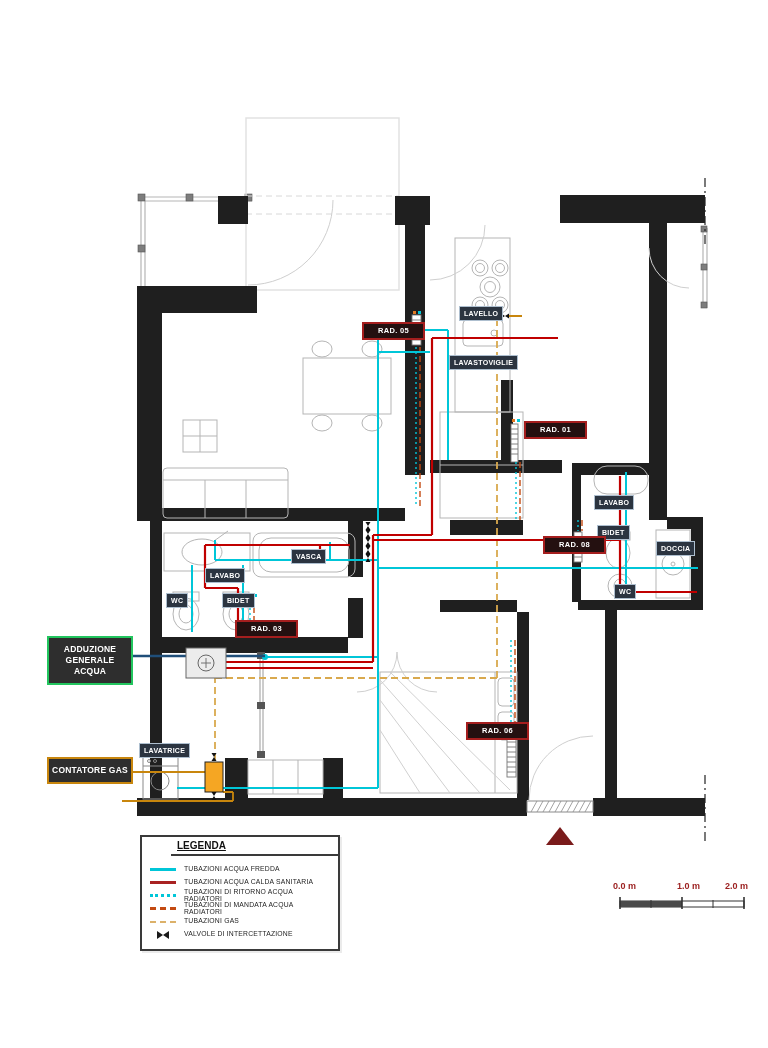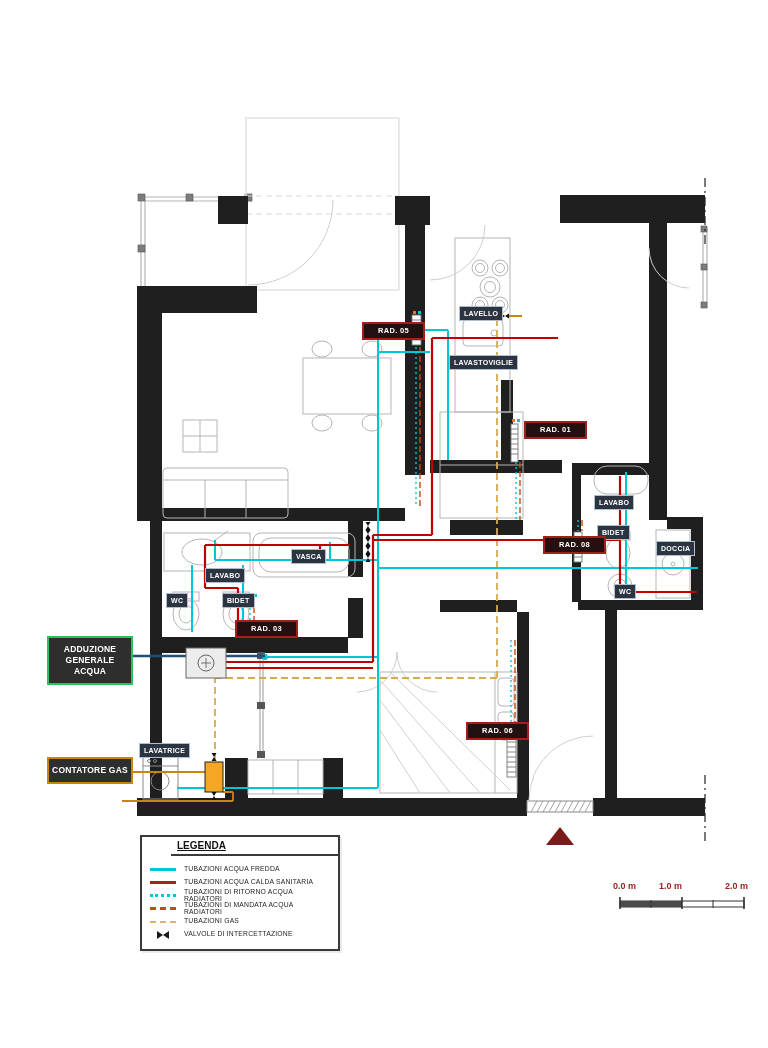--- a/index.html
+++ b/index.html
@@ -339,21 +339,21 @@
               <path d="M0,0 L6,4 L0,8 Z M12,0 L6,4 L12,8 Z" fill="#1a1a1a"></path>
             </svg>
       </span>
       <span class="lbl">VALVOLE DI INTERCETTAZIONE</span>
     </div>
   </div>
 </div>
 
 <div class="scalebar">
   <span class="sl" style="left:2px">0.0 m</span>
-  <span class="sl" style="left:48px">1.0 m</span>
+  <span class="sl" style="left:66px">1.0 m</span>
   <span class="sl" style="left:114px">2.0 m</span>
   <svg width="140" height="16">
     <rect x="9" y="5" width="124" height="6" fill="#fff" stroke="#333" stroke-width="1"></rect>
     <rect x="9" y="5" width="62" height="6" fill="#4a4a4a"></rect>
     <line x1="9" y1="1" x2="9" y2="13" stroke="#333" stroke-width="1.6"></line>
     <line x1="71" y1="1" x2="71" y2="13" stroke="#333" stroke-width="1.6"></line>
     <line x1="133" y1="1" x2="133" y2="13" stroke="#333" stroke-width="1.6"></line>
     <line x1="40" y1="4" x2="40" y2="12" stroke="#333" stroke-width="1"></line>
     <line x1="102" y1="4" x2="102" y2="12" stroke="#333" stroke-width="1"></line>
   </svg>

